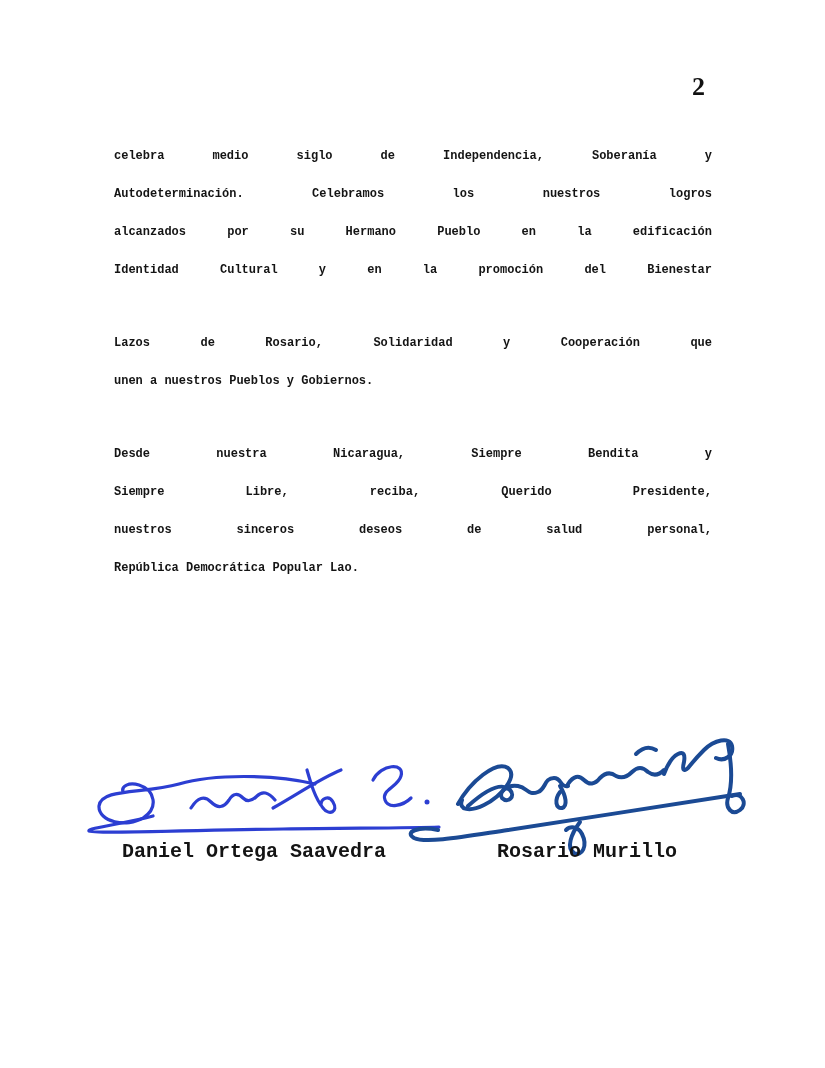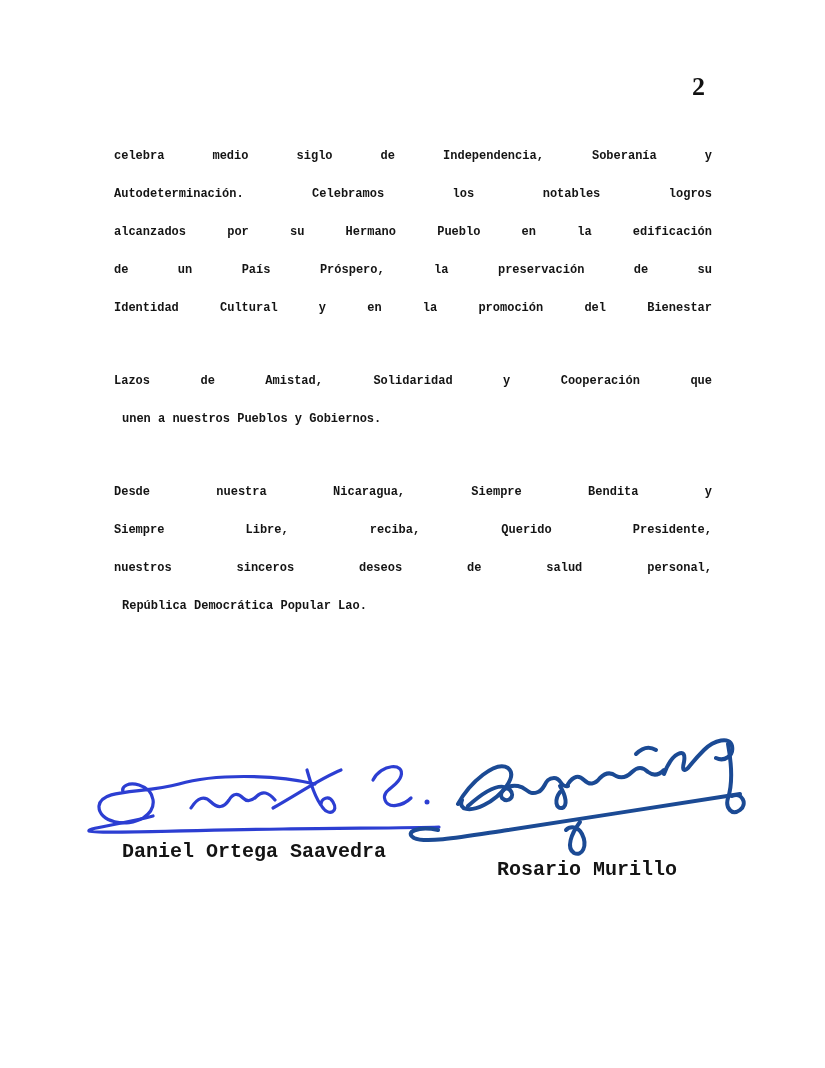--- a/index.html
+++ b/index.html
@@ -30,52 +30,51 @@
     font-size: 12px;
     line-height: 38px;
     letter-spacing: 0;
   }
   .para { margin: 0 0 35px 0; }
   .line {
     text-align: justify;
     text-align-last: justify;
     white-space: normal;
   }
-  .line.short { text-align-last: left; margin-left: 8px; }
+  .line.short { text-align-last: left; }
   .sig-svg { position: absolute; display: block; }
   .sig-left  { left: 83px;  top: 750px; }
   .sig-right { left: 398px; top: 734px; }
   .sig-name {
     position: absolute;
     top: 840px;
     font-weight: bold;
     font-size: 20px;
     color: #141414;
     white-space: nowrap;
   }
   .name-left  { left: 115px; margin-left: 7px; }
-  .name-right { left: 497px; margin-top: 18px; }
+  .name-right { left: 497px; }
 </style>
 </head>
 <body>
 
 <div class="page">
 
   <div class="page-number">2</div>
 
   <div class="body-text">
     <div class="para">
       <div class="line">celebra medio siglo de Independencia, Soberanía y</div>
-      <div class="line">Autodeterminación. Celebramos los notables logros</div>
+      <div class="line">Autodeterminación. Celebramos los nuestros logros</div>
       <div class="line">alcanzados por su Hermano Pueblo en la edificación</div>
-      <div class="line">de un País Próspero, la preservación de su</div>
       <div class="line">Identidad Cultural y en la promoción del Bienestar</div>
     </div>
     <div class="para">
-      <div class="line">Lazos de Amistad, Solidaridad y Cooperación que</div>
+      <div class="line">Lazos de Rosario, Solidaridad y Cooperación que</div>
       <div class="line short">unen a nuestros Pueblos y Gobiernos.</div>
     </div>
     <div class="para">
       <div class="line">Desde nuestra Nicaragua, Siempre Bendita y</div>
       <div class="line">Siempre Libre, reciba, Querido Presidente,</div>
       <div class="line">nuestros sinceros deseos de salud personal,</div>
       <div class="line short">República Democrática Popular Lao.</div>
     </div>
   </div>
 

